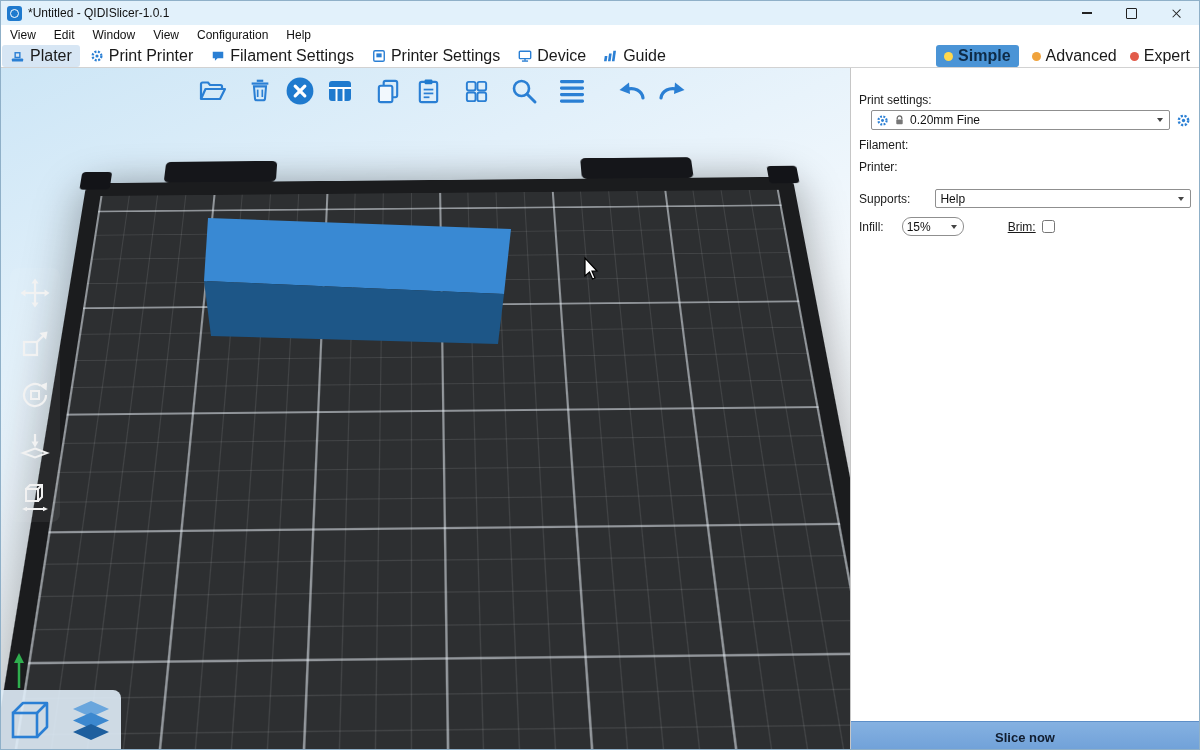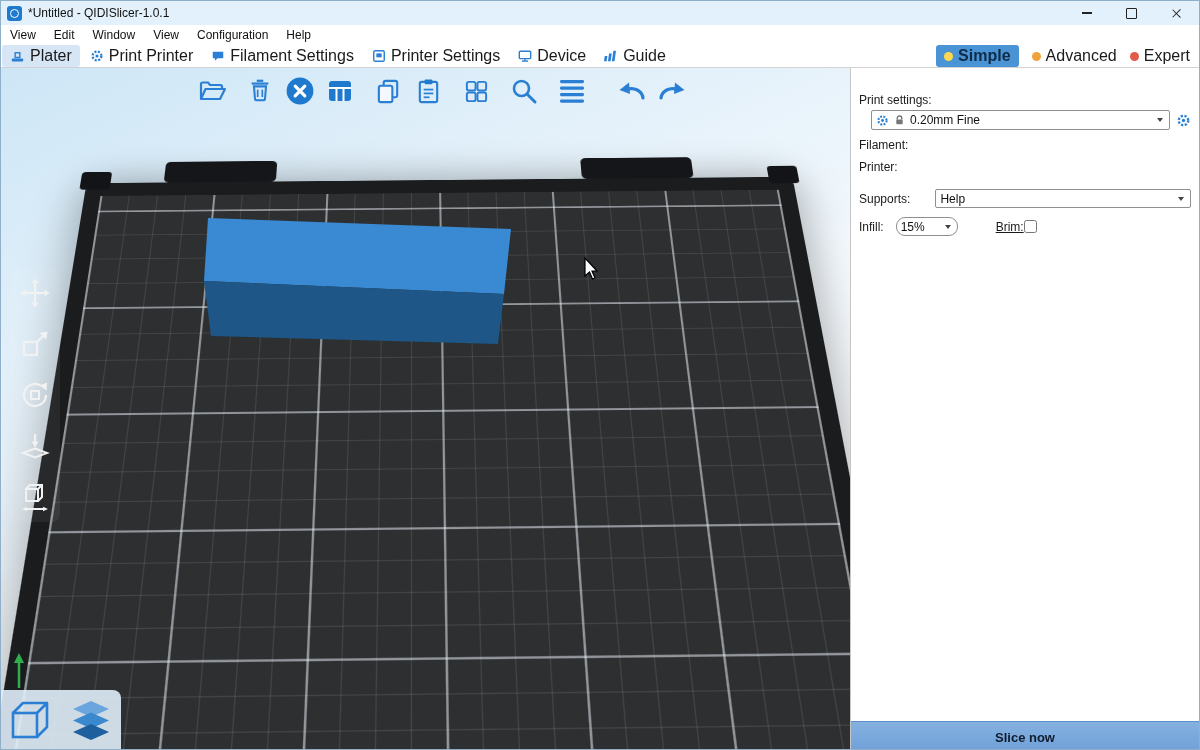--- a/index.html
+++ b/index.html
@@ -80,21 +80,21 @@
   .sb-inner{padding:5px 8px 0 8px;}
   .sb-label{margin:8px 0 3px;}
   .sb-label.first{margin-top:20px;}
   .combo-row{display:flex;align-items:center;gap:6px;}
   .combo{flex:1;height:20px;border:1px solid #8f8f8f;border-radius:2px;background:#fff;
     display:flex;align-items:center;gap:5px;padding:0 3px 0 4px;box-sizing:border-box;margin-left:12px;}
   .combo .val{flex:1;font-size:12px;color:#111;white-space:nowrap;overflow:hidden;}
   .tri{width:0;height:0;border-left:3.5px solid transparent;border-right:3.5px solid transparent;border-top:4.5px solid #444;margin-right:3px;}
   .swatch{width:18px;height:11px;background:#1f8fdb;border:1px solid #14619c;flex:0 0 auto;}
   .row-supports{display:flex;align-items:center;gap:13px;margin-top:15px;}
-  .row-infill{display:flex;align-items:center;margin-top:9px;}
+  .row-infill{display:flex;align-items:center;gap:6px;margin-top:9px;}
   .combo.small{flex:0 0 auto;width:62px;height:19px;border-radius:9px;}
   .brim-label{margin-left:38px;text-decoration:underline;}
   .brim-check{width:13px;height:13px;margin:0;}
   .slice-btn{position:absolute;left:0;right:0;bottom:0;height:31px;border:none;
     background:linear-gradient(180deg,#85b1e1,#6fa0d8);border-top:1px solid #5d8fc8;
     font-family:"Liberation Sans",sans-serif;font-size:13px;font-weight:bold;color:#101c2e;}
 </style>
 </head>
 <body>
 

